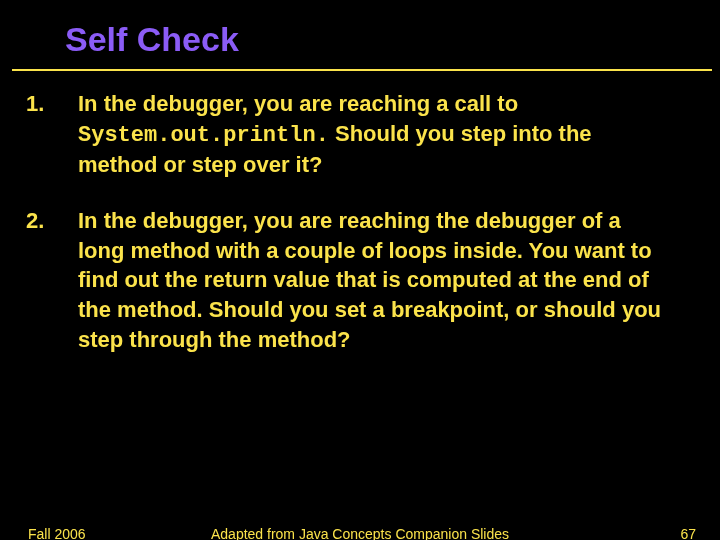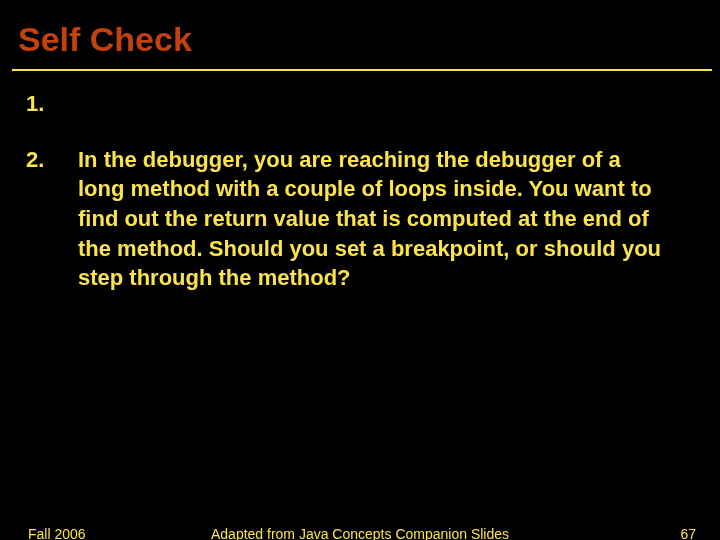--- a/index.html
+++ b/index.html
@@ -15,23 +15,24 @@
   .slide {
     box-sizing: border-box;
     width: 720px;
     height: 540px;
     padding: 20px 28px 18px 12px;
     position: relative;
   }
   .title {
     font-size: 34px;
     font-weight: bold;
-    color: #c2410c;
+    color: #8b5cf6;
     padding-left: 6px;
     padding-bottom: 6px;
+    margin-left: 47px;
   }
   .rule {
     height: 2px;
     background: #fbe34b;
     margin: 4px 0 18px 0;
     width: 700px;
   }
   .list {
     padding-left: 14px;
   }
@@ -83,20 +84,23 @@
 <body>
 
 <div class="slide">
   <div class="title">Self Check</div>
   <div class="rule"></div>
 
   <div class="list">
 
     <div class="item">
       <div class="num">1.</div>
+      <div class="body">
+        <span>In the debugger, you are reaching a call to </span><span class="code">System.out.println.</span><span> Should you step into the method or step over it?</span>
+      </div>
     </div>
 
     <div class="item">
       <div class="num">2.</div>
       <div class="body">
         <span>In the debugger, you are reaching the debugger of a long method with a couple of loops inside. You want to find out the return value that is computed at the end of the method. Should you set a breakpoint, or should you step through the method?</span><span class="code"></span><span></span>
       </div>
     </div>
 
   </div>

